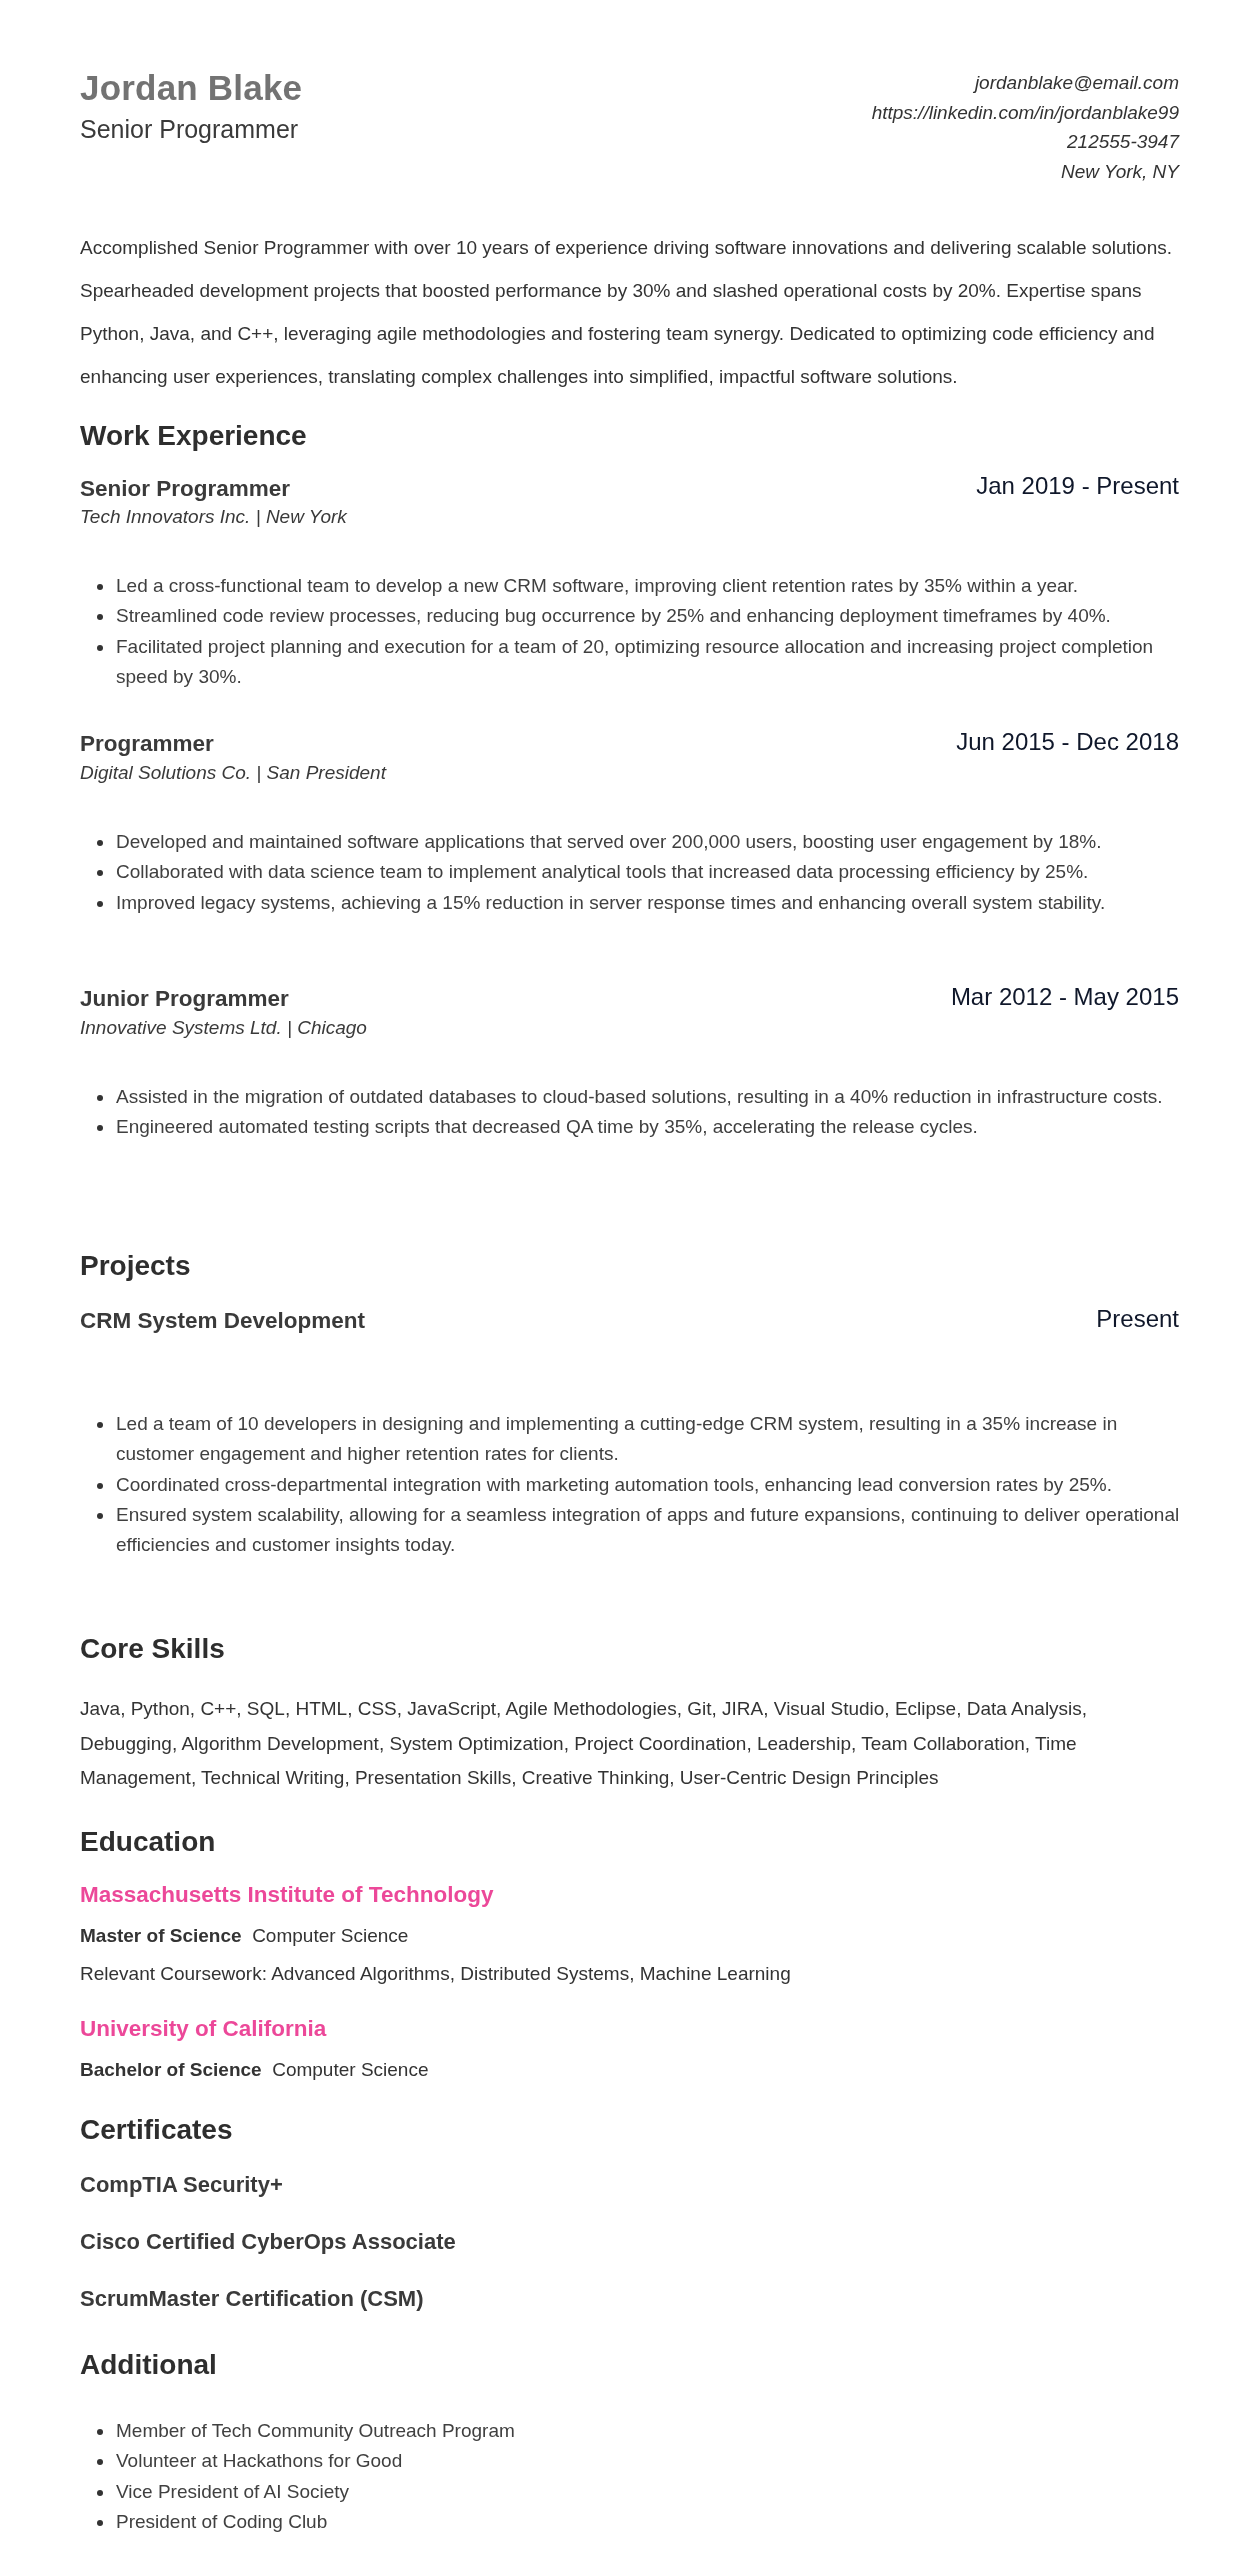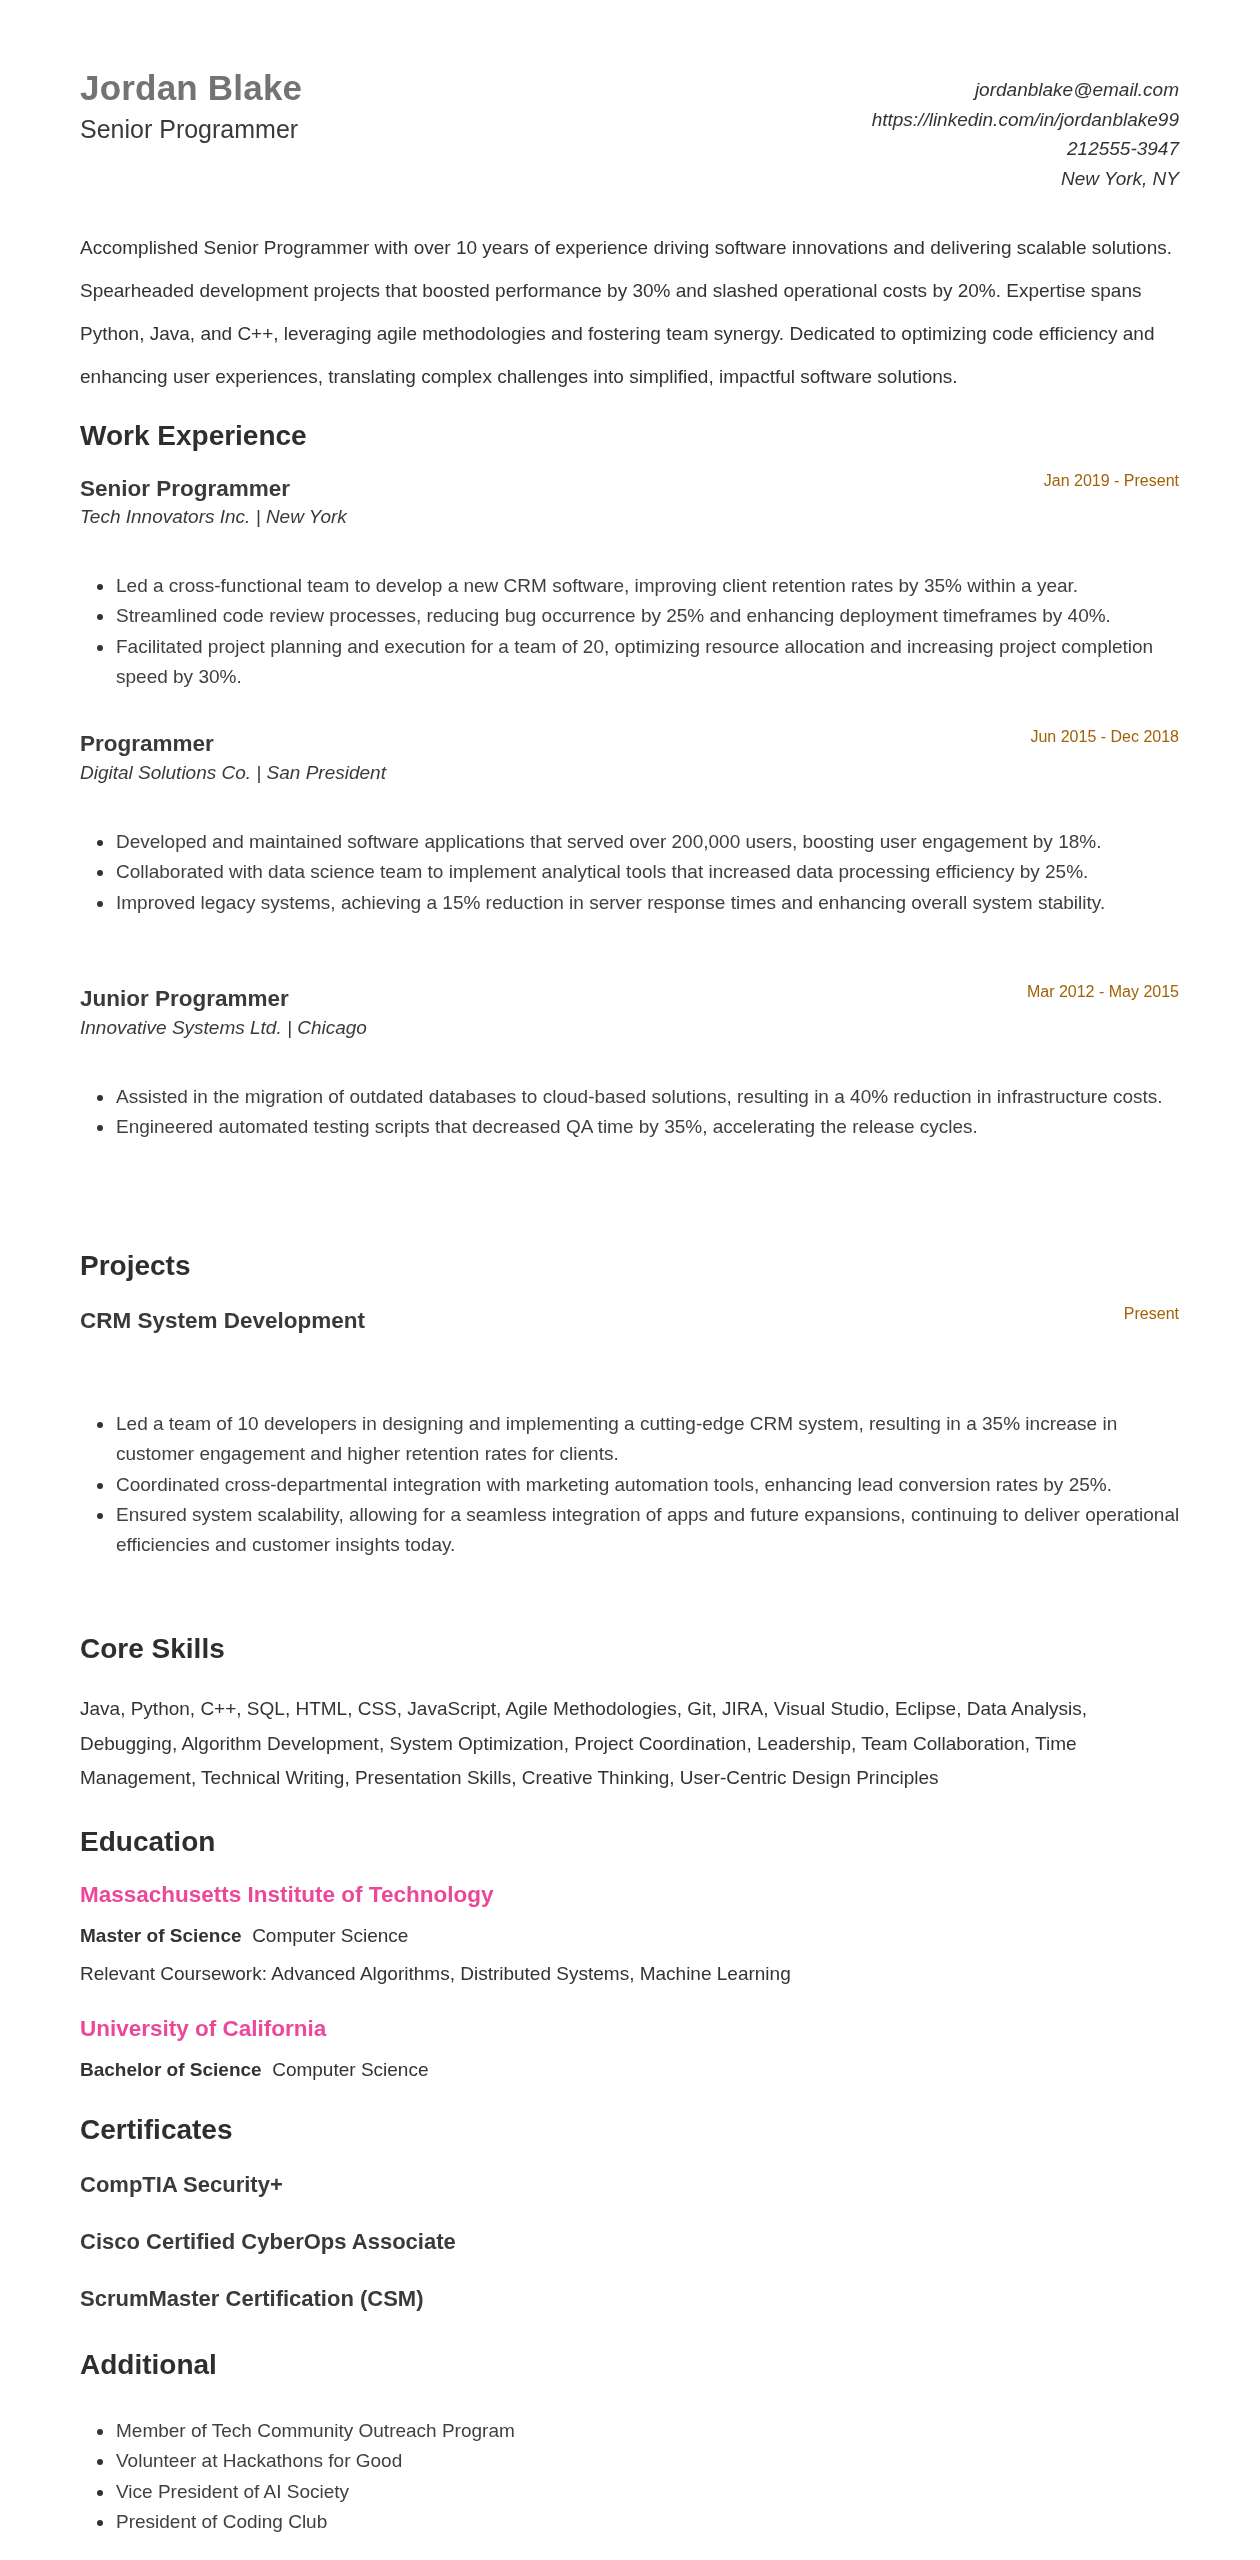--- a/index.html
+++ b/index.html
@@ -5,26 +5,26 @@
   html, body { margin: 0; padding: 0; background: #ffffff; }
   body {
     width: 1260px; height: 2560px; overflow: hidden;
     font-family: "Liberation Sans", "DejaVu Sans", sans-serif;
     color: #333333;
   }
   .page { position: relative; width: 1260px; height: 2560px; }
   .abs { position: absolute; }
   .name { left: 80px; top: 68px; font-size: 35px; font-weight: bold; color: #737373; letter-spacing: 0.2px; }
   .subtitle { left: 80px; top: 115px; font-size: 25px; color: #3a3a3a; }
-  .contact { right: 81px; top: 75px; text-align: right; font-style: italic; font-size: 19px; line-height: 29.5px; color: #333; }
+  .contact { right: 81px; top: 68px; text-align: right; font-style: italic; font-size: 19px; line-height: 29.5px; color: #333; }
   .contact div { white-space: nowrap; }
   .summary { left: 80px; top: 226px; width: 1100px; font-size: 19px; line-height: 43px; color: #333; }
   .h2 { position: absolute; left: 80px; font-size: 28px; font-weight: bold; color: #2e2e2e; }
   .job-title { position: absolute; left: 80px; font-size: 22.5px; font-weight: bold; color: #3a3a3a; }
-  .job-date { position: absolute; right: 81px; font-size: 16px; color: #a16207; }
+  .job-date { position: absolute; right: 81px; font-size: 24px; color: #0f172a; }
   .job-company { position: absolute; left: 80px; font-size: 19px; font-style: italic; color: #3a3a3a; }
   ul.bullets { position: absolute; left: 80px; width: 1100px; margin: 16px; padding: 0; list-style: none; font-size: 19px; line-height: 30.3px; color: #404040; }
   ul.bullets li { position: relative; padding-left: 20px; }
   ul.bullets li::before { content: ""; position: absolute; left: 1px; top: 13px; width: 6px; height: 6px; border-radius: 50%; background: #333; }
   .skills { position: absolute; left: 80px; width: 1100px; font-size: 19px; line-height: 34.5px; color: #333; }
   .edu-school { position: absolute; left: 80px; font-size: 22.5px; font-weight: bold; color: #ec4899; }
   .edu-degree { position: absolute; left: 80px; font-size: 19px; color: #333; }
   .edu-degree b { font-weight: bold; color: #333; }
   .edu-extra { position: absolute; left: 80px; font-size: 19px; color: #333; }
   .cert { position: absolute; left: 80px; font-size: 22px; font-weight: bold; color: #3a3a3a; }

